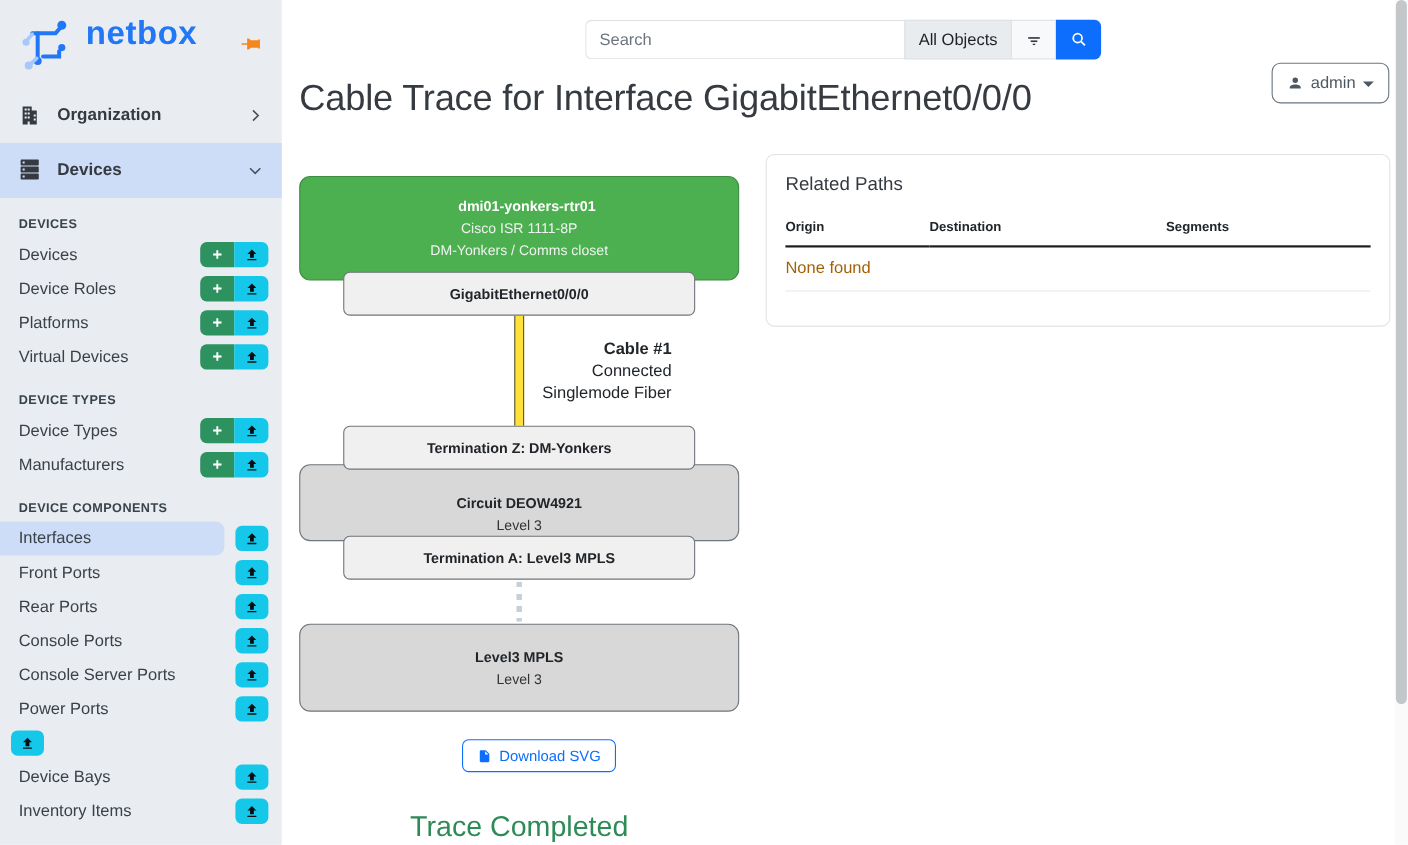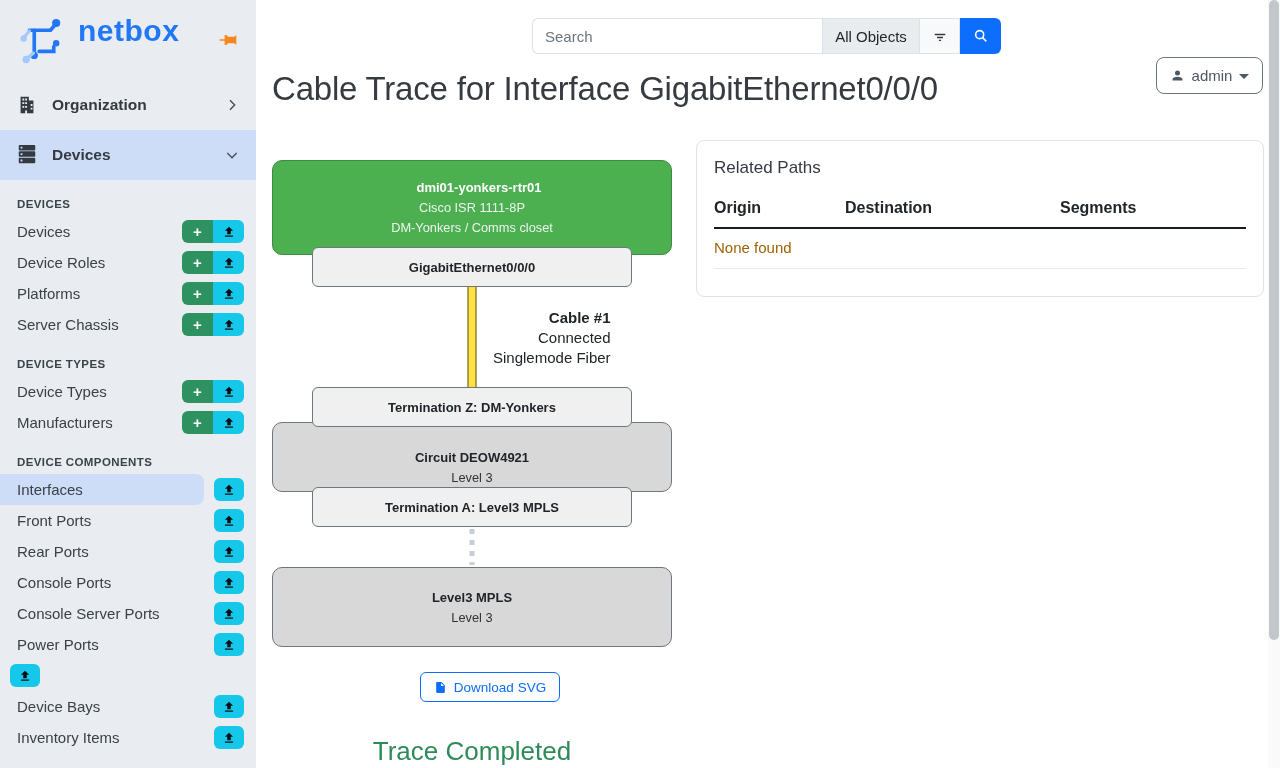--- a/index.html
+++ b/index.html
@@ -104,21 +104,21 @@
                   background:#fff; border:1px solid #0d6efd; border-radius:6px; color:#0d6efd;
                   font-size:13.5px; cursor:pointer; font-family:"Liberation Sans", sans-serif;margin-left:36px; }
   .download-btn svg { width:13px; height:13px; fill:#0d6efd; }
   .trace-status { margin-top:34px; text-align:center; font-size:26px; color:#2e8b57; }
 
   
   .paths-card { position:absolute; left:440px; top:140px; width:568px; height:157px;
                 background:#fff; border:1px solid #dfe3e7; border-radius:8px; padding:17px 17px 0; }
   .paths-title { font-size:17px; font-weight:400; color:#343a40; }
   .paths-table { width:100%; border-collapse:collapse; margin-top:15px; }
-  .paths-table th { text-align:left; font-size:16px; font-weight:bold; color:#212529;
+  .paths-table th { text-align:left; font-size:12px; font-weight:bold; color:#212529;
                     padding:6px 0 10px; border-bottom:2px solid #1a1d20; }
   .paths-table th.c1 { width:131px; } .paths-table th.c2 { width:215px; }
   .paths-table td { font-size:15px; color:#a16207; padding:10px 0 12px; border-bottom:1px solid #e7e9eb; }
 </style>
 </head>
 <body>
 
 <aside class="sidebar">
   <div class="brand-row">
     <a class="logo">
@@ -221,21 +221,21 @@
         </button>
       <button class="btn-import">
           <svg viewBox="0 0 24 24">
             <path d="M9 16v-6H5l7-7 7 7h-4v6H9m-4 4v-2h14v2H5z"></path>
           </svg>
         </button>
     </span>
   </div>
   <div class="nav-item">
     <span class="label-wrap">
-        <span class="label">Server Chassis</span>
+        <span class="label">Virtual Devices</span>
       </span>
     <span class="btns">
       <button class="btn-add">
           <span>+</span>
         </button>
       <button class="btn-import">
           <svg viewBox="0 0 24 24">
             <path d="M9 16v-6H5l7-7 7 7h-4v6H9m-4 4v-2h14v2H5z"></path>
           </svg>
         </button>

